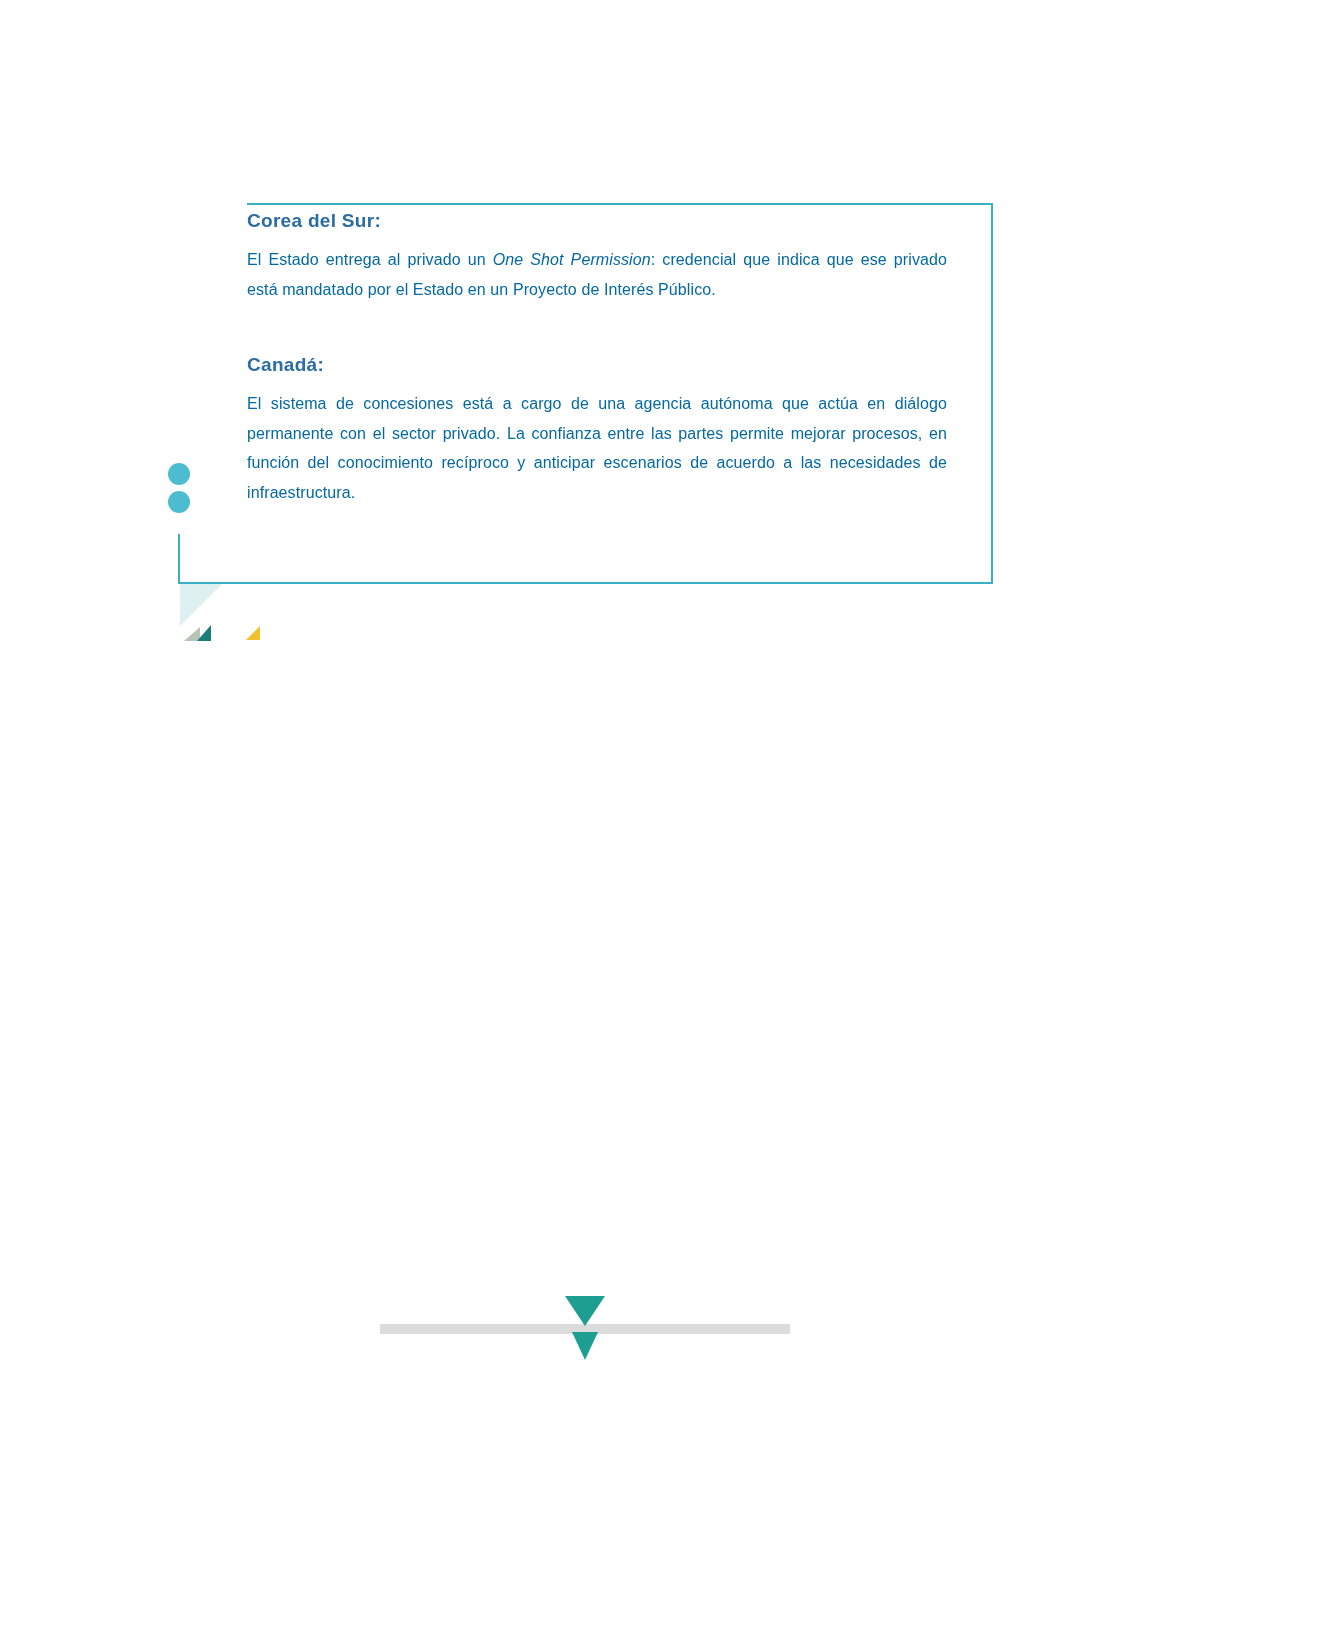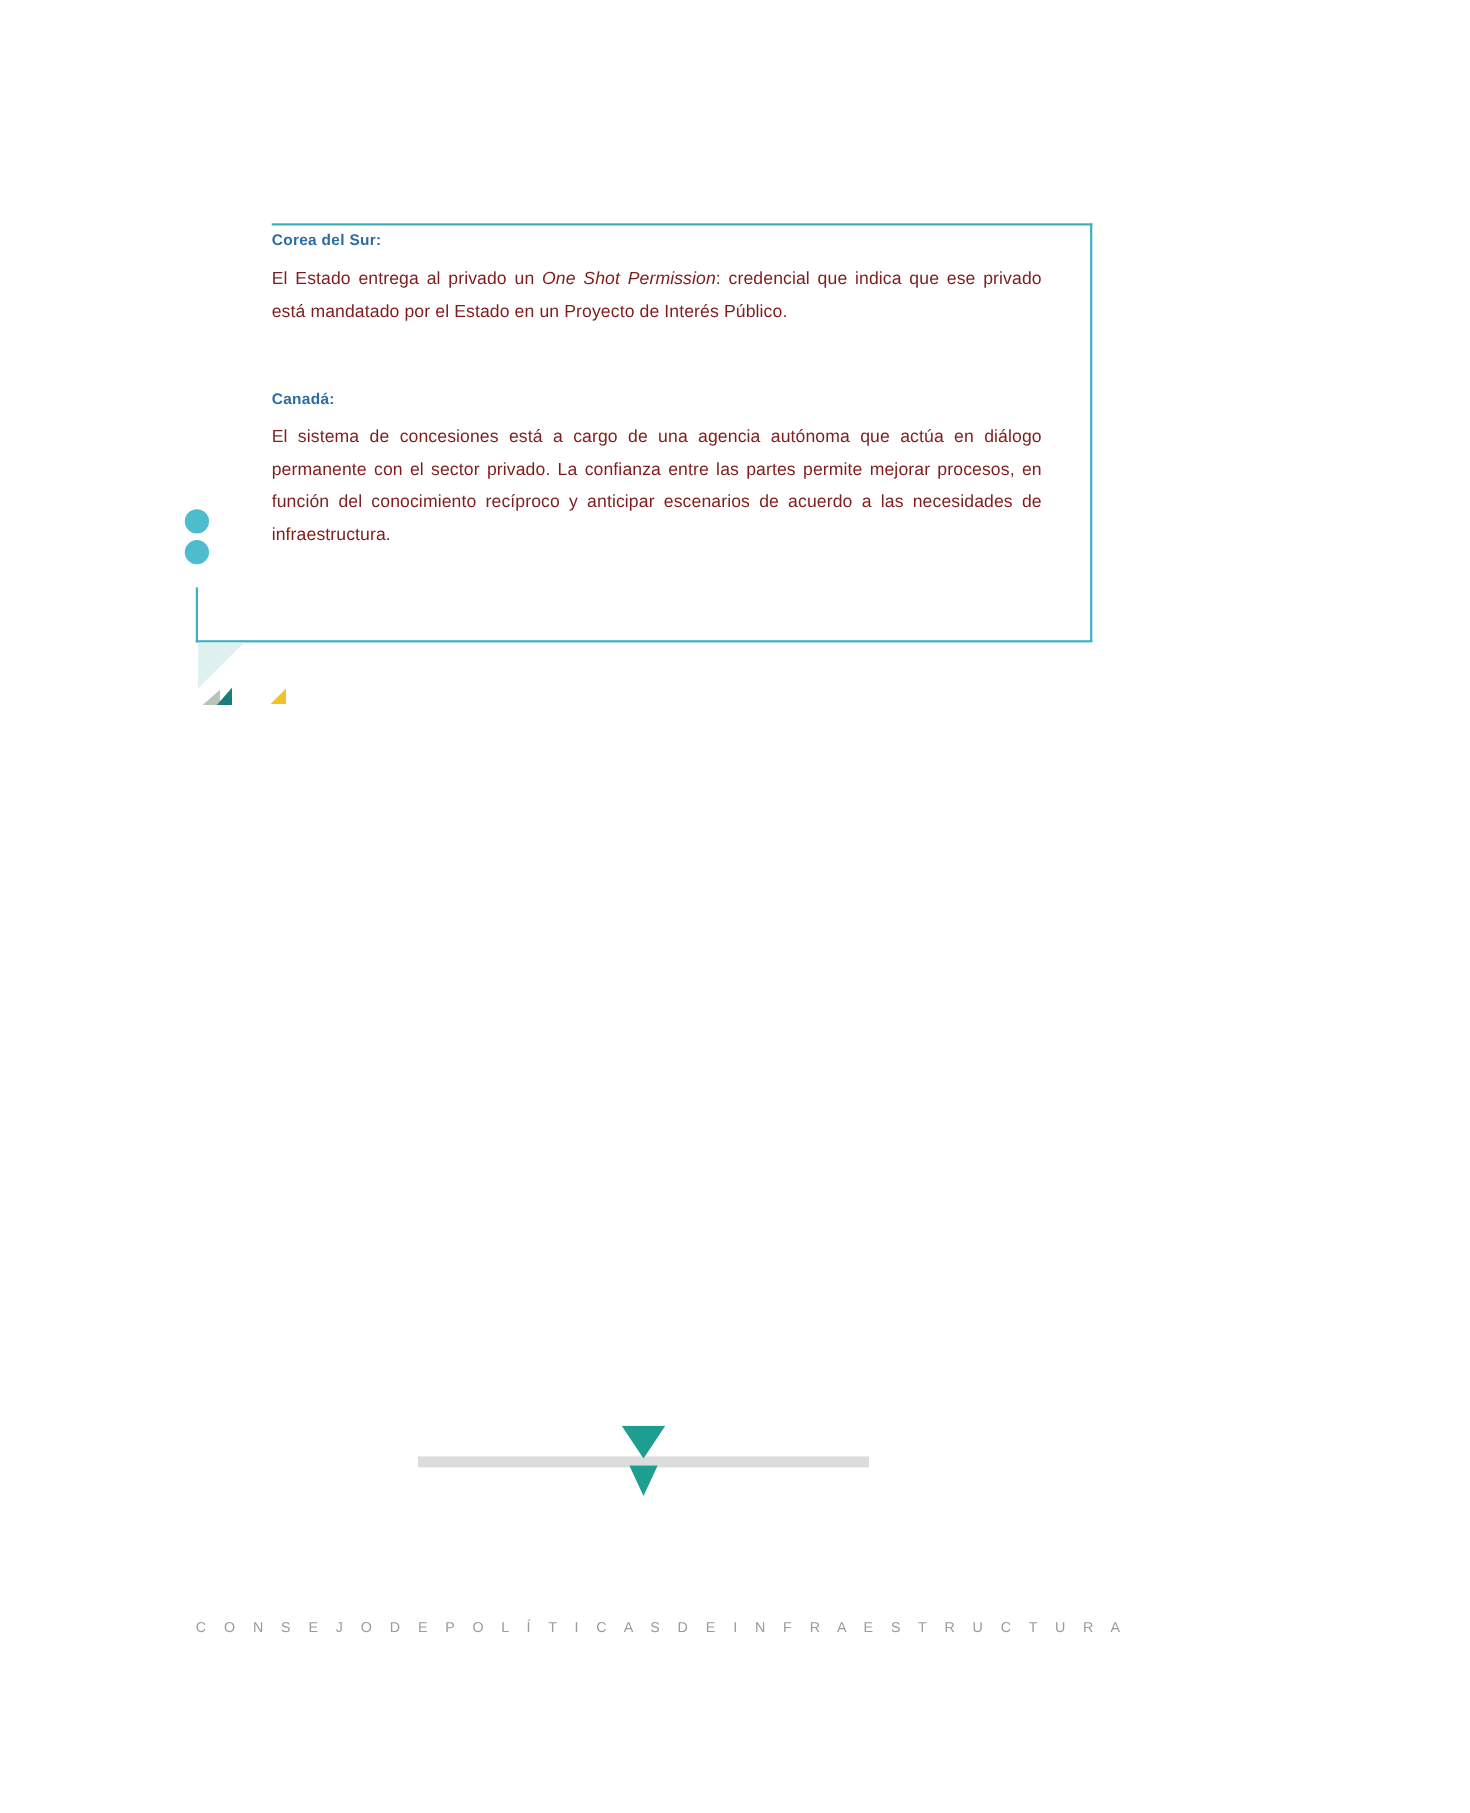--- a/index.html
+++ b/index.html
@@ -59,31 +59,31 @@
     border-top: 2px solid #3bb0c4;
     border-right: 2px solid #3bb0c4;
     box-sizing: border-box;
   }
   .content-box-inner {
     padding: 0;
   }
 
   .section-title {
     font-family: "Liberation Sans", sans-serif;
-    font-size: 14px;
+    font-size: 19px;
     font-weight: 700;
     color: #2b6ca3;
     letter-spacing: 0.3px;
     margin: 0;
   }
   .body-text {
     font-family: "Liberation Sans", sans-serif;
     font-size: 16px;
     line-height: 29.5px;
-    color: #7f1d1d;
+    color: #0369a1;
     text-align: justify;
     text-justify: inter-word;
     margin: 0;
     letter-spacing: 0.1px;
   }
   .body-text em {
     font-style: italic;
   }
 
   .block-korea {
@@ -261,17 +261,16 @@
 
   <span class="tri-small-gray"></span>
   <span class="tri-small-teal"></span>
   <span class="tri-small-yellow"></span>
 
   <span class="footer-rule"></span>
   <span class="footer-chevron-up"></span>
   <span class="footer-chevron-down"></span>
 
   <div class="footer-line">
-    <span class="footer-org">C O N S E J O   D E   P O L Í T I C A S   D E   I N F R A E S T R U C T U R A</span>
     <span class="page-number">77</span>
   </div>
 
 </div>
 
 </body></html>

